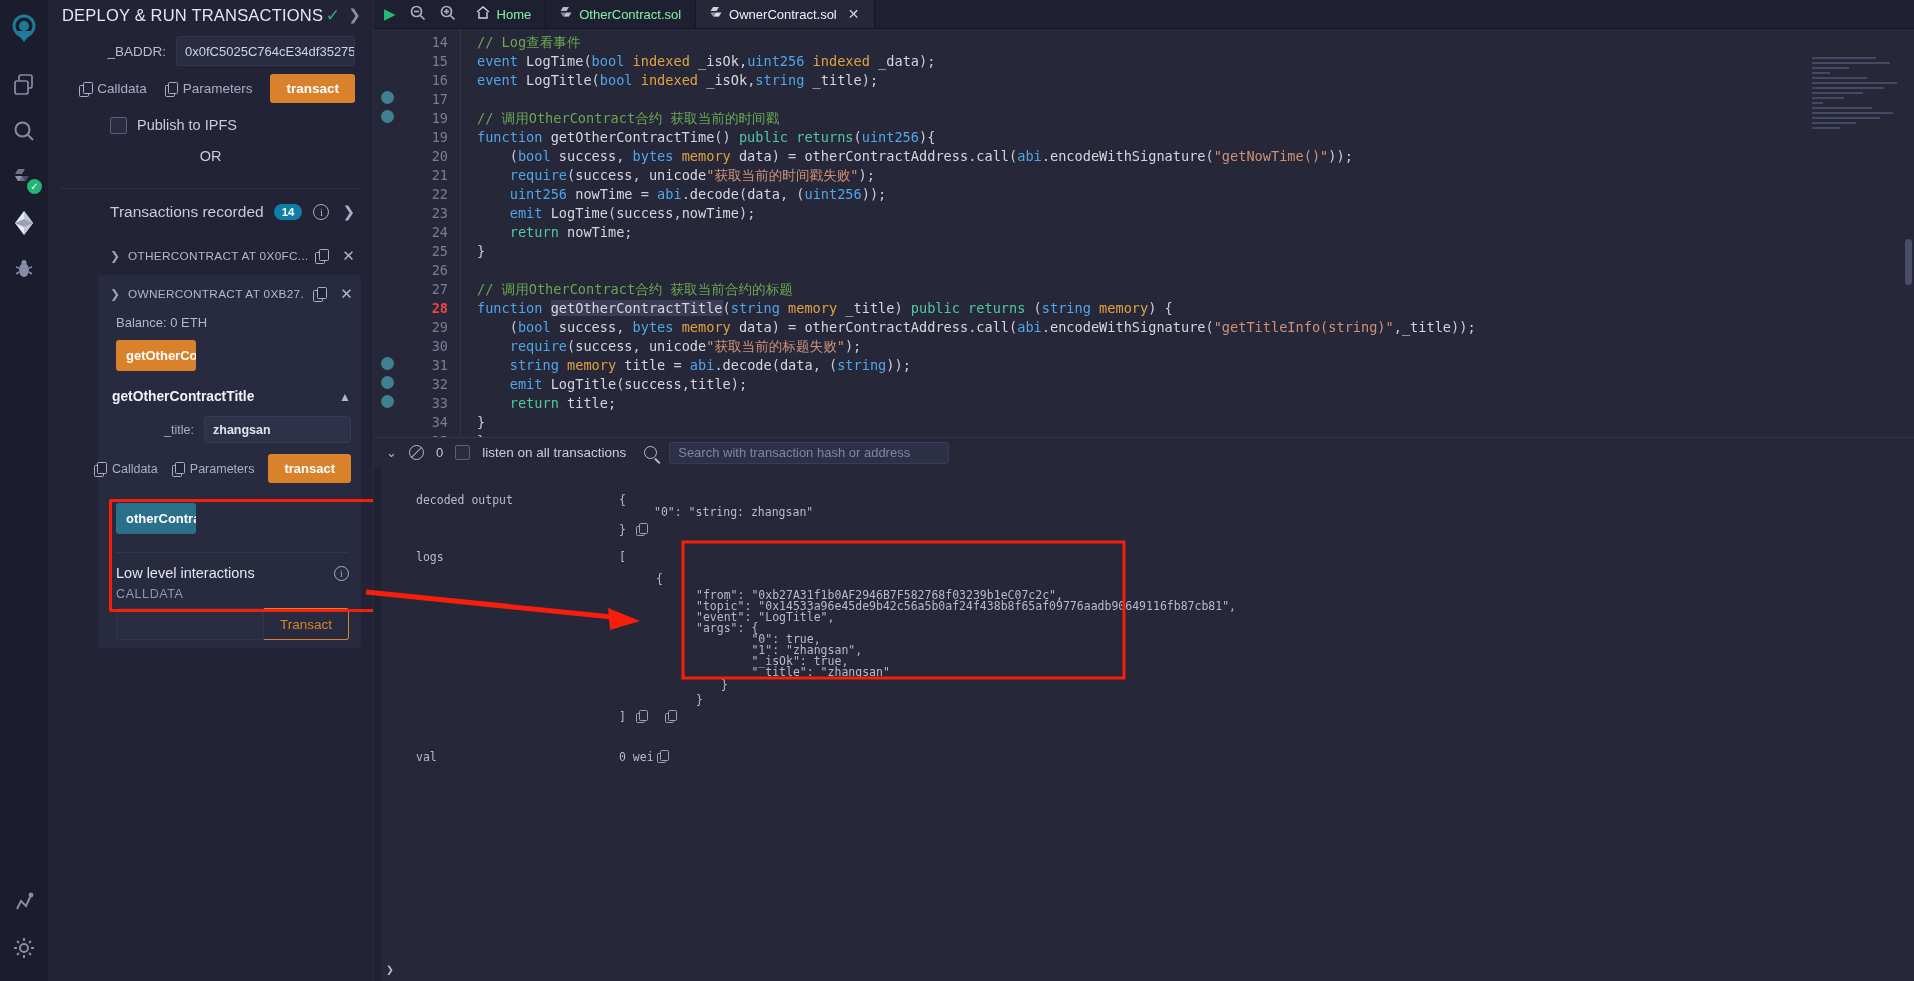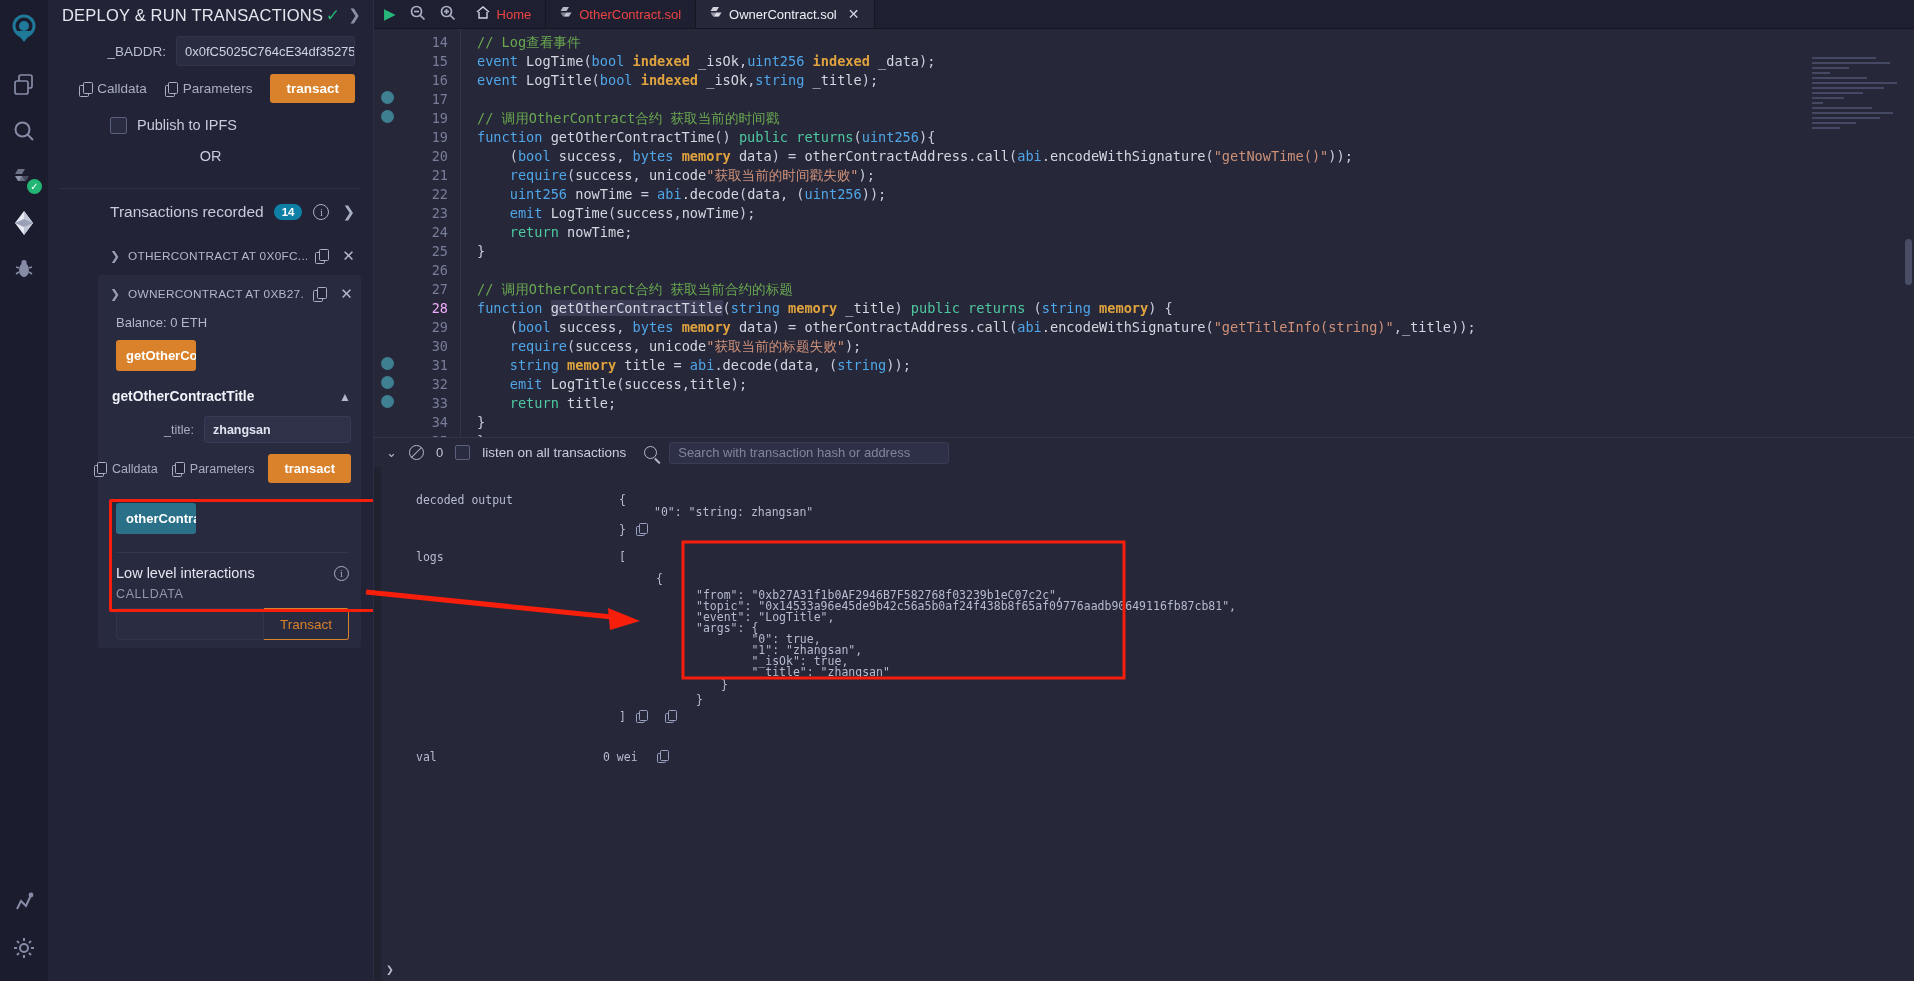--- a/index.html
+++ b/index.html
@@ -197,59 +197,59 @@
   .main { flex: 1; display: flex; flex-direction: column; height: 981px; background: #262739; min-width:0;}
   .tabbar {
     height: 29px; background: #1e1f30; display: flex; align-items: stretch;
     border-bottom: 1px solid #15161f;
   }
   .tb-tools { display: flex; align-items: center; padding: 0 6px 0 10px; gap: 14px; }
   .play-ico { color: #27b87a; font-size: 15px; }
   .zoom-ico { color: #a9aec4; font-size: 14px; }
   .tab {
     display: flex; align-items: center; gap: 7px; padding: 0 14px;
-    font-size: 13px; color: #ef4444; border-right: 1px solid #15161f;
+    font-size: 13px; color: #86efac; border-right: 1px solid #15161f;
     white-space: nowrap;
   }
   .tab .home-ico { color: #cfd3e2; font-size: 13px; }
   .tab.sol-ico-tab .sol { color: #cfd3e2; font-weight: 700; font-size: 13px; }
   .tab.active { background: #262739; color: #eef0f7; }
   .tab .close { color: #cfd3e2; font-size: 14px; margin-left: 4px; }
 
   .editor { flex: 0 0 408px; display: flex; position: relative; overflow: hidden; background:#262739;}
   .breakpoints { width: 28px; background: #262739; position: relative; }
   .bp {
     position: absolute; left: 7px; width: 13px; height: 13px;
     border-radius: 50%; background: #3f7f92;
   }
   .gutter {
     width: 58px; background: #262739; text-align: right;
     padding-right: 12px; color: #787d99; font-size: 13.5px;
     font-family: "DejaVu Sans Mono", monospace; line-height: 19px; padding-top: 4px;
   }
-  .gutter .cur { color: #f0abfc; font-weight: 400; }
+  .gutter .cur { color: #ef4444; font-weight: 700; }
   .codebox {
     flex: 1; font-family: "DejaVu Sans Mono", monospace;
     font-size: 13.6px; line-height: 19px; padding-top: 4px; padding-left: 16px;
     white-space: pre; overflow: hidden; border-left: 1px solid #32344a;
   }
   .minimap {
     position: absolute; right: 10px; top: 28px; width: 92px; height: 86px;
     opacity: .55;
   }
   .minimap i { display:block; height:2px; background:#5d6486; margin-bottom:3px; }
   .v-scroll { position:absolute; right:2px; top:210px; width:7px; height:46px; background:#4a4d66; border-radius:4px;}
 
   .cm { color: #6aa84f; }
   .kw { color: #4fa6e8; }
   .ty { color: #4fa6e8; }
   .vis { color: #4ec9a0; }
   .str { color: #ce9178; }
   .id  { color: #d4d6e0; }
-  .or2 { color: #e0a33e; font-weight: bold; }
+  .or2 { color: #e0a33e; }
   .hl { background: #3a3d55; }
 
   
   .termbar {
     height: 30px; background: #262739; border-top: 1px solid #33354b;
     display: flex; align-items: center; padding: 0 10px 0 12px; gap: 12px;
   }
   .termbar .chev2 { color: #b5bacd; font-size: 13px; }
   .ban-ico {
     width: 15px; height: 15px; border: 1.4px solid #b5bacd; border-radius: 50%;
@@ -643,21 +643,21 @@
       <div class="trow tval" style="left:322px; top:178px;">        "1": "zhangsan",</div>
       <div class="trow tval" style="left:322px; top:189px;">        "_isOk": true,</div>
       <div class="trow tval" style="left:322px; top:200px;">        "_title": "zhangsan"</div>
       <div class="trow tval" style="left:347px; top:213px;">}</div>
       <div class="trow tval" style="left:322px; top:228px;">}</div>
       <div class="trow" style="left:245px; top:245px;">]</div>
       <div class="trow" style="left:262px; top:243px;"><span class="copy-sm"></span></div>
       <div class="trow" style="left:291px; top:243px;"><span class="copy-sm"></span></div>
 
       <div class="trow" style="left:42px; top:285px;">val</div>
-      <div class="trow tval" style="left:229px; top:285px;text-align:right;">0 wei</div>
+      <div class="trow tval" style="left:245px; top:285px;text-align:right;">0 wei</div>
       <div class="trow" style="left:283px; top:283px;"><span class="copy-sm"></span></div>
 
       <div class="bottom-chev">❯</div>
     </div>
   </div>
 
   <svg class="arrow-anno" style="left:0; top:0; width:1914px; height:981px;">
     <rect x="683" y="542" width="441" height="136" fill="none" stroke="#f71f0c" stroke-width="3"></rect>
     <line x1="366" y1="592" x2="622" y2="618" stroke="#f71f0c" stroke-width="5"></line>
     <polygon points="640,621 608,608 610,630" fill="#f71f0c"></polygon>

